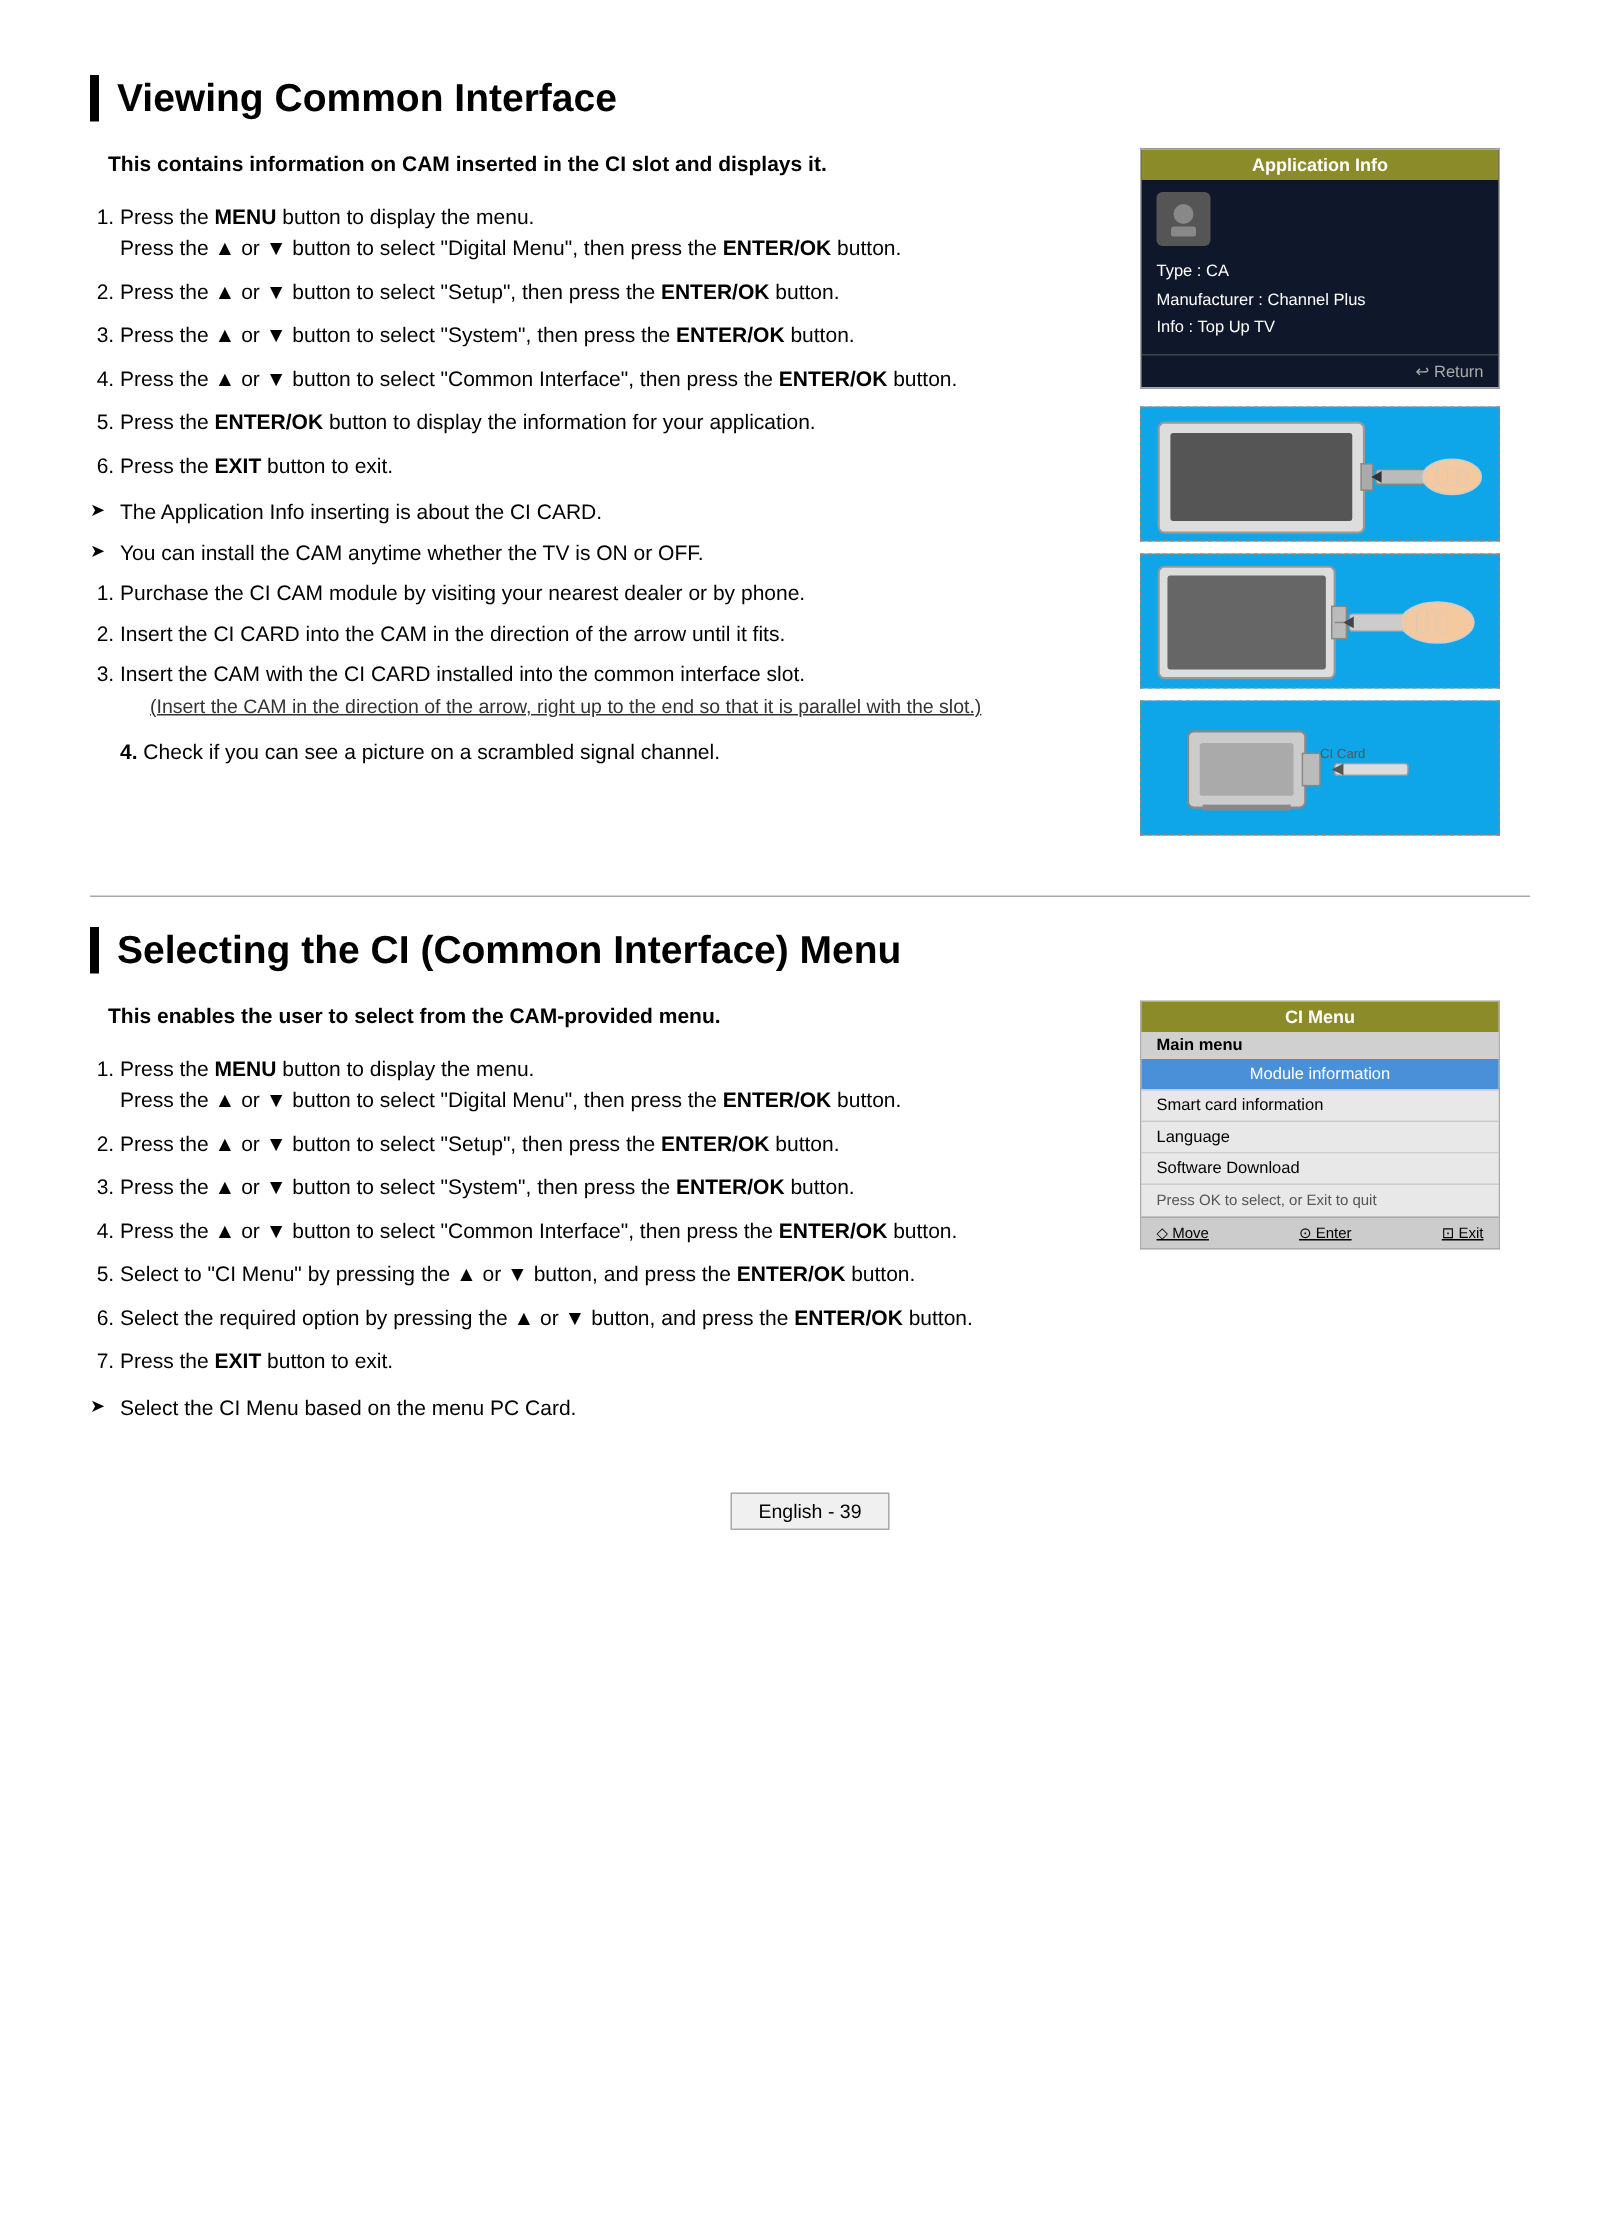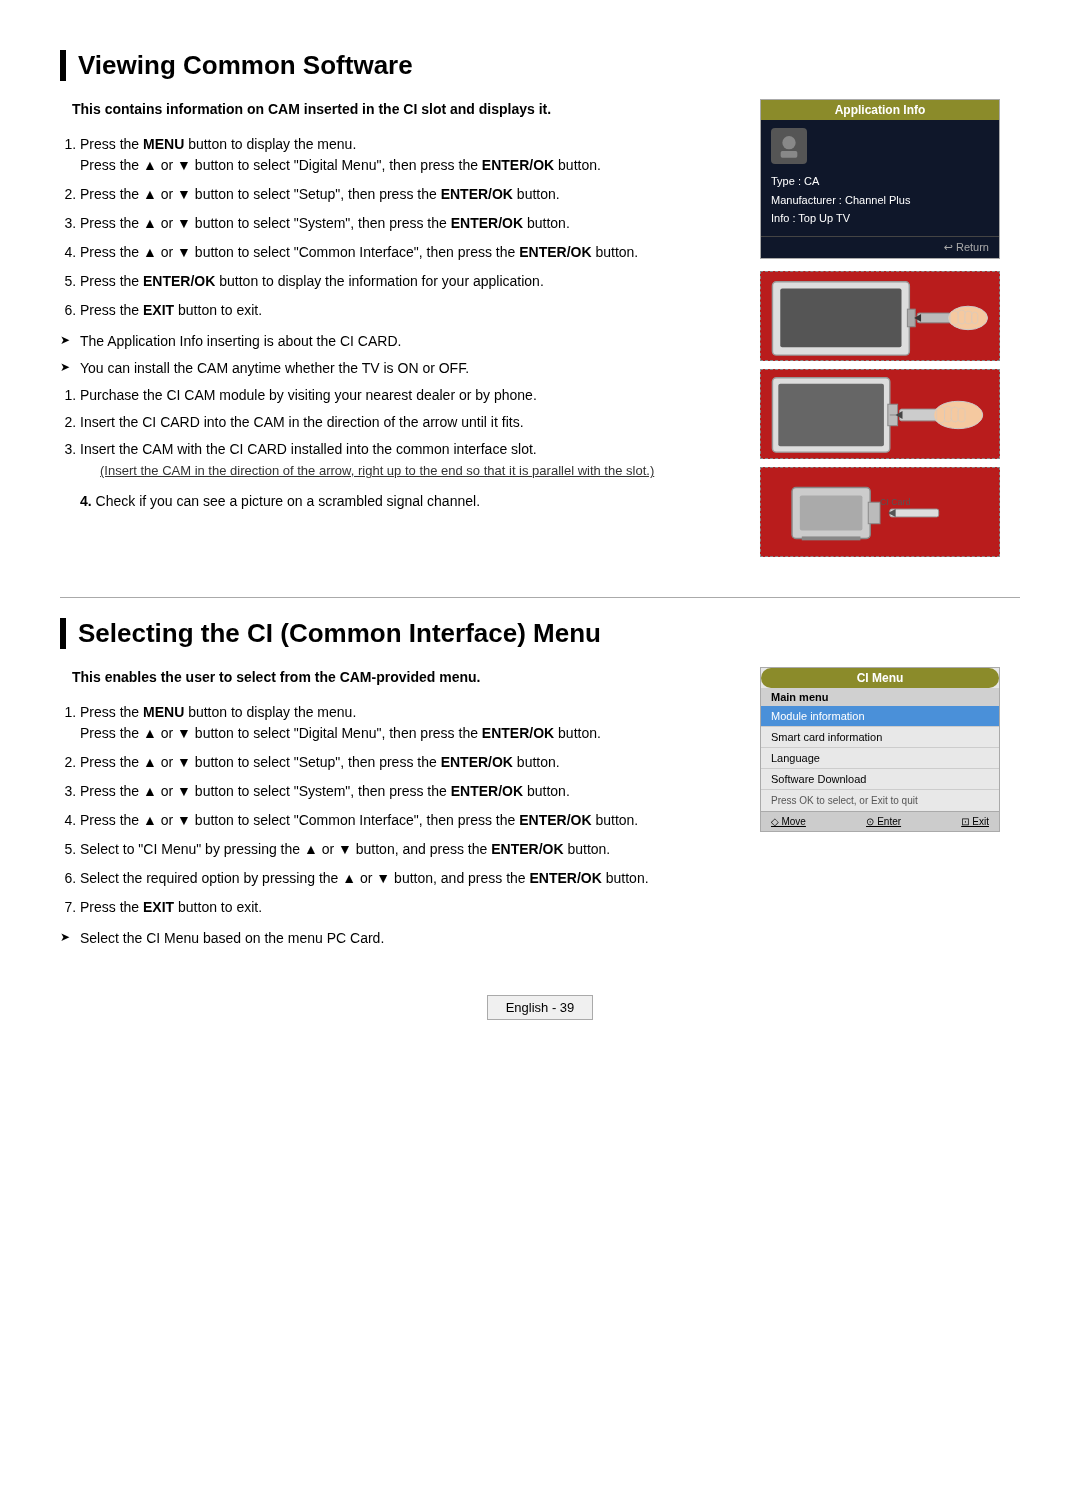--- a/index.html
+++ b/index.html
@@ -135,21 +135,21 @@
       gap: 8px;
       margin-top: 8px;
     }
     .diagram-box {
       border: 1px dashed #888;
       width: 240px;
       height: 90px;
       display: flex;
       align-items: center;
       justify-content: center;
-      background: #b91c1c;
+      background: #0ea5e9;
       position: relative;
       overflow: hidden;
     }
     .diagram-box svg {
       width: 100%;
       height: 100%;
     }
 
     
     .ci-menu-box {
@@ -159,32 +159,32 @@
       font-size: 11px;
       margin-bottom: 12px;
     }
     .ci-menu-header {
       background: #8b8b2a;
       text-align: center;
       padding: 3px 6px;
       font-size: 12px;
       font-weight: bold;
       color: #fff;
-      border-radius: 10px;
     }
     .ci-menu-item {
       padding: 4px 10px;
       border-bottom: 1px solid #ccc;
       font-size: 11px;
       color: #000;
       background: #e8e8e8;
     }
     .ci-menu-item.highlighted {
       background: #4a90d9;
       color: #fff;
+      text-align: center;
     }
     .ci-menu-note {
       padding: 5px 10px;
       font-size: 10px;
       color: #555;
       background: #e8e8e8;
     }
     .ci-menu-footer {
       display: flex;
       justify-content: space-between;
@@ -219,21 +219,21 @@
     hr.section-divider {
       border: none;
       border-top: 1px solid #aaa;
       margin: 20px 0;
     }
   </style>
 </head>
 <body>
 
 <div>
-  <h1 class="section-title">Viewing Common Software</h1>
+  <h1 class="section-title">Viewing Common Interface</h1>
 
   <div class="section-block">
     <div class="section-text">
       <p class="bold-intro">
         <span>This contains information on CAM inserted in the CI slot and displays it.</span>
       </p>
       <ol>
         <li>
           Press the <strong>MENU</strong> button to display the menu.<br>
           Press the ▲ or ▼ button to select "Digital Menu", then press the <strong>ENTER/OK</strong> button.

